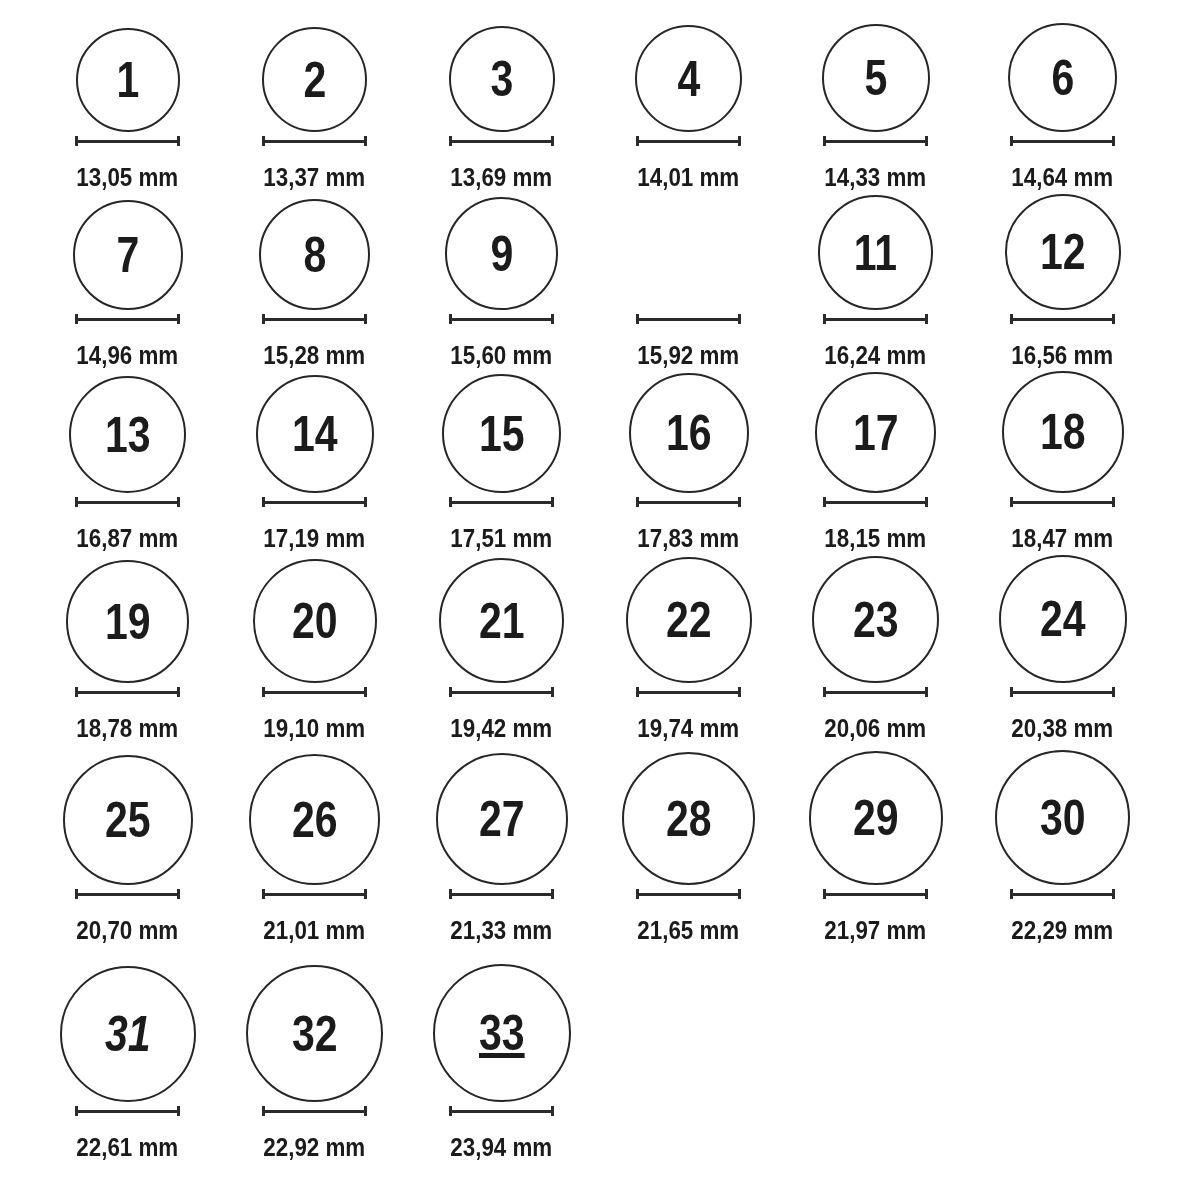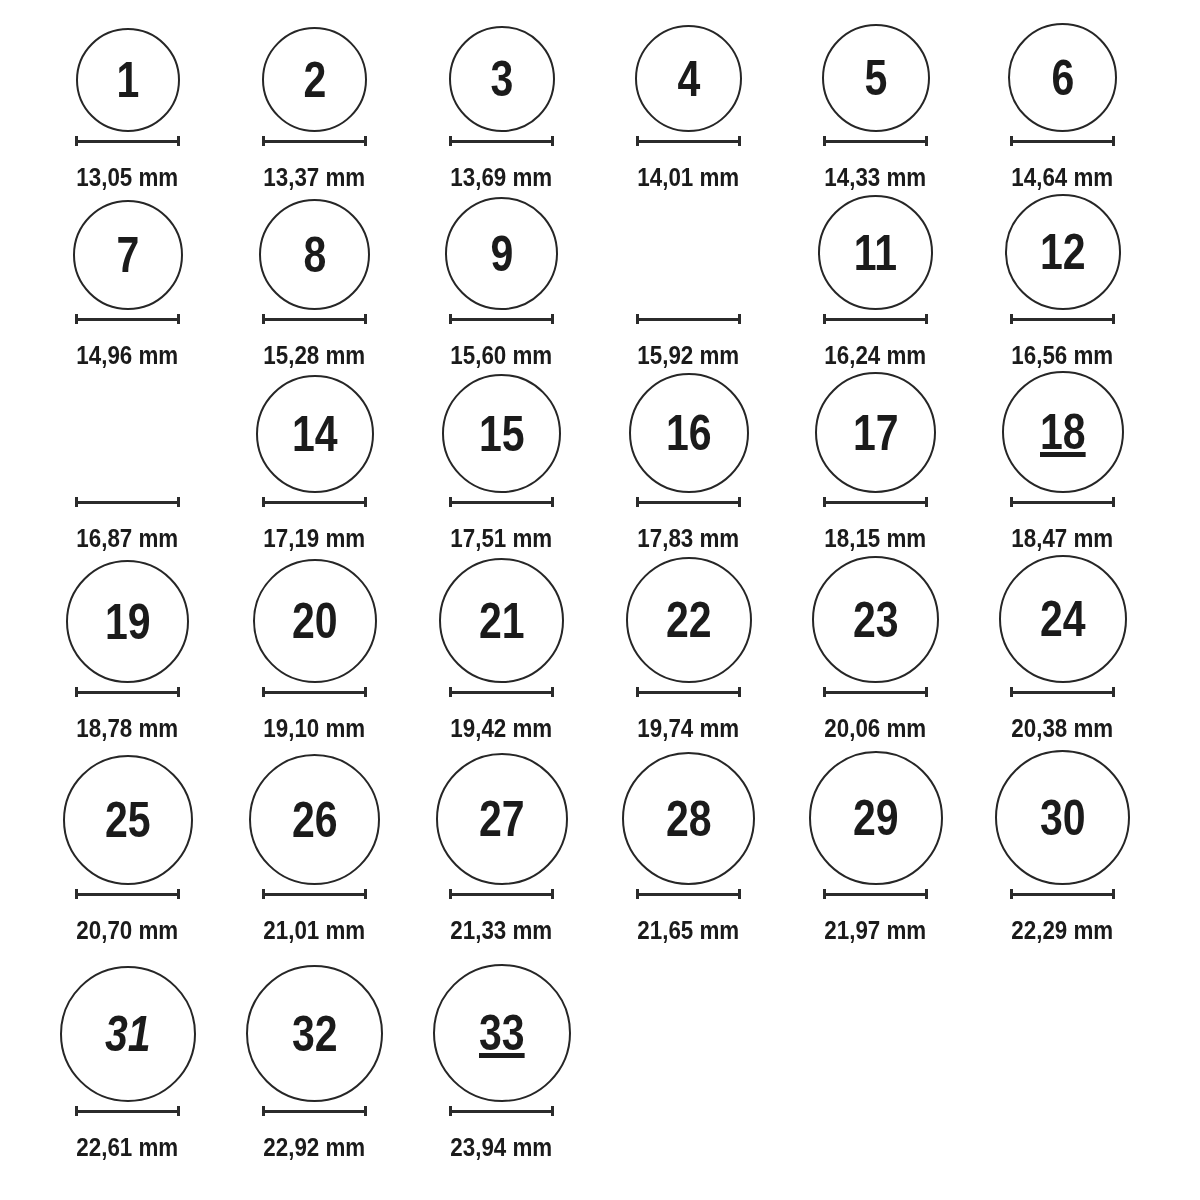--- a/index.html
+++ b/index.html
@@ -162,20 +162,23 @@
       <div class="cell">
         <div class="circle" style="width: 116px; height: 116px;">
           <span class="num">12</span>
         </div>
         <div class="dimline"></div>
         <div class="label"><span class="condensed">16,56 mm</span></div>
       </div>
     </div>
     <div class="row" style="height: 183px;">
       <div class="cell">
+        <div class="circle" style="width: 117px; height: 117px;">
+          <span class="num">13</span>
+        </div>
         <div class="dimline"></div>
         <div class="label"><span class="condensed">16,87 mm</span></div>
       </div>
       <div class="cell">
         <div class="circle" style="width: 118px; height: 118px;">
           <span class="num">14</span>
         </div>
         <div class="dimline"></div>
         <div class="label"><span class="condensed">17,19 mm</span></div>
       </div>
@@ -194,21 +197,21 @@
         <div class="label"><span class="condensed">17,83 mm</span></div>
       </div>
       <div class="cell">
         <div class="circle" style="width: 121px; height: 121px;">
           <span class="num">17</span>
         </div>
         <div class="dimline"></div>
         <div class="label"><span class="condensed">18,15 mm</span></div>
       </div>
       <div class="cell">
-        <div class="circle" style="width: 122px; height: 122px; text-decoration: underline;">
+        <div class="circle" style="width: 122px; height: 122px;">
           <span class="num">18</span>
         </div>
         <div class="dimline"></div>
         <div class="label"><span class="condensed">18,47 mm</span></div>
       </div>
     </div>
     <div class="row" style="height: 190px;">
       <div class="cell">
         <div class="circle" style="width: 123px; height: 123px;">
           <span class="num">19</span>

